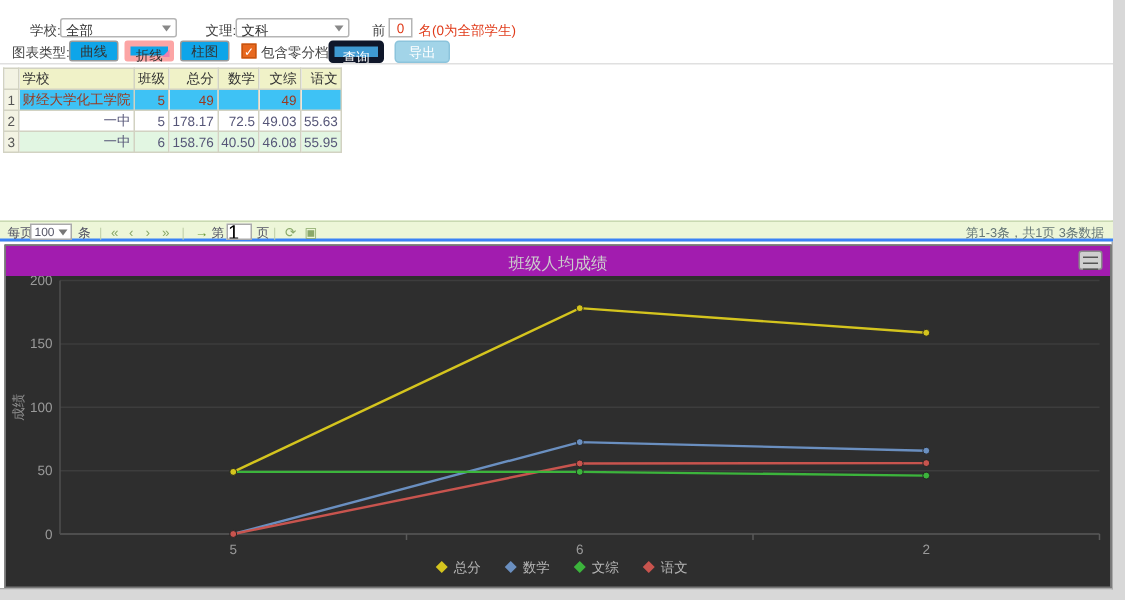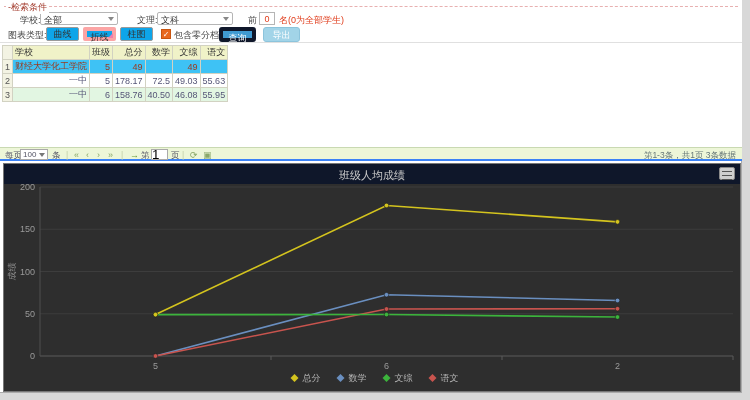--- a/index.html
+++ b/index.html
@@ -49,37 +49,33 @@
   .pager .pitem { position:absolute; top:2px; }
   .pgsel { position:absolute; top:1px; left:20px; width:28px; height:11px; background:#fff; border:1px solid #aaa; font-size:8px; padding:0 9px 0 2px; }
   .pgsel .arr { position:absolute; right:2px; top:3px; width:0; height:0; border-left:3px solid transparent; border-right:3px solid transparent; border-top:4px solid #777; }
   .picon { color:#8aa86a; cursor:pointer; font-size:9px; }
   .psep { color:#c0cfa8; }
   .pginput { position:absolute; top:1px; width:17px; height:11px; border:1px solid #aaa; background:#fff; }
   .psummary { position:absolute; right:6px; top:2px; color:#677; }
 
   
   .chart { position:absolute; left:3px; top:163px; width:738px; height:229px; background:#2e2e2e; border:1px solid #777; }
-  .chart-titlebar { position:absolute; left:0; top:0; width:100%; height:20px; background:#0f172a; }
+  .chart-titlebar { position:absolute; left:0; top:0; width:100%; height:20px; background:#a21caf; }
   .chart-title { position:absolute; width:100%; text-align:center; top:4px; color:#cccccc; font-size:11px; }
   .menu-btn { position:absolute; right:5px; top:3px; width:16px; height:13px; background:#cfcfcf; border:1px solid #8a8a8a; border-radius:2px; cursor:pointer; }
   .menu-btn i { display:block; height:0; border-top:1px solid #555; margin:3px 2px 0 2px; }
   #chart-svg { position:absolute; left:0; top:20px; }
 </style>
 </head>
 <body>
 
 <div class="page">
   <div class="content">
 
     <div class="search-panel">
-      <div class="panel-head">
-        <span class="panel-title"><span>-</span><span>检索条件</span></span>
-        <div class="panel-rule"></div>
-      </div>
 
       <div class="frow1">
         <span class="flabel" style="left:20px">学校:</span>
         <div class="fselect" style="left:40px; width:78px;">
           <span>全部</span>
           <span class="arr"></span>
         </div>
         <span class="flabel" style="left:137px">文理:</span>
         <div class="fselect" style="left:157px; width:76px;">
           <span>文科</span>

